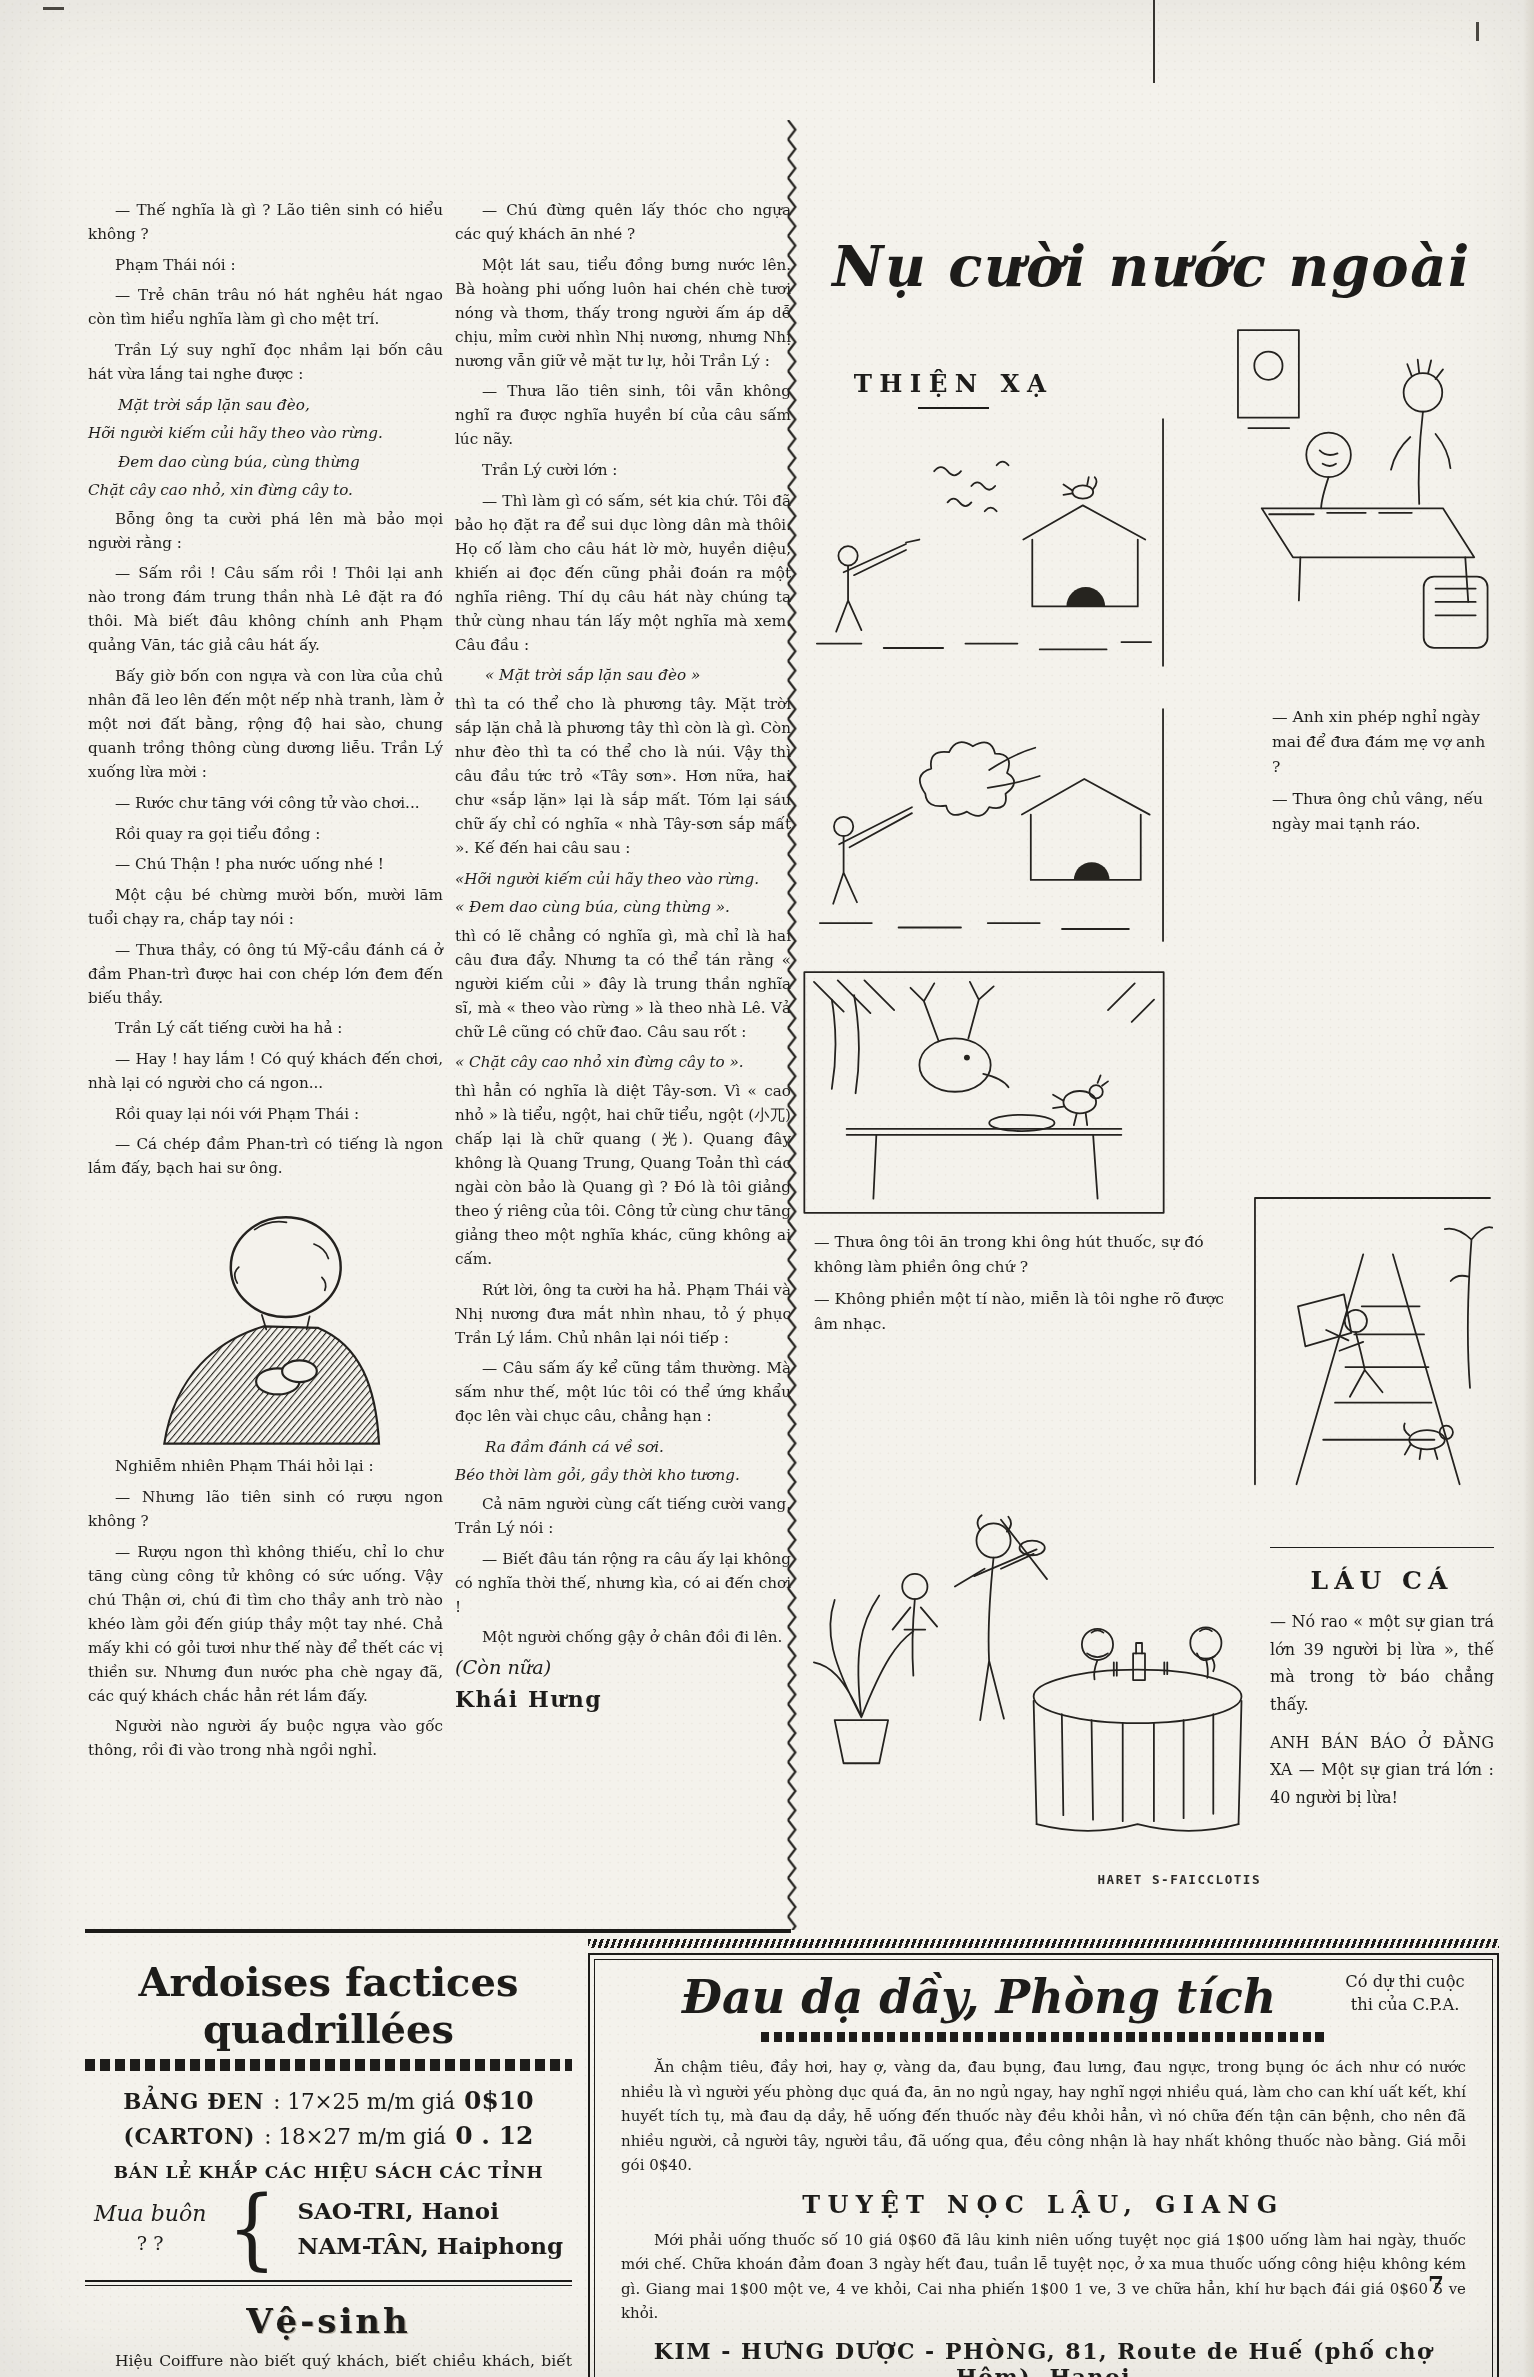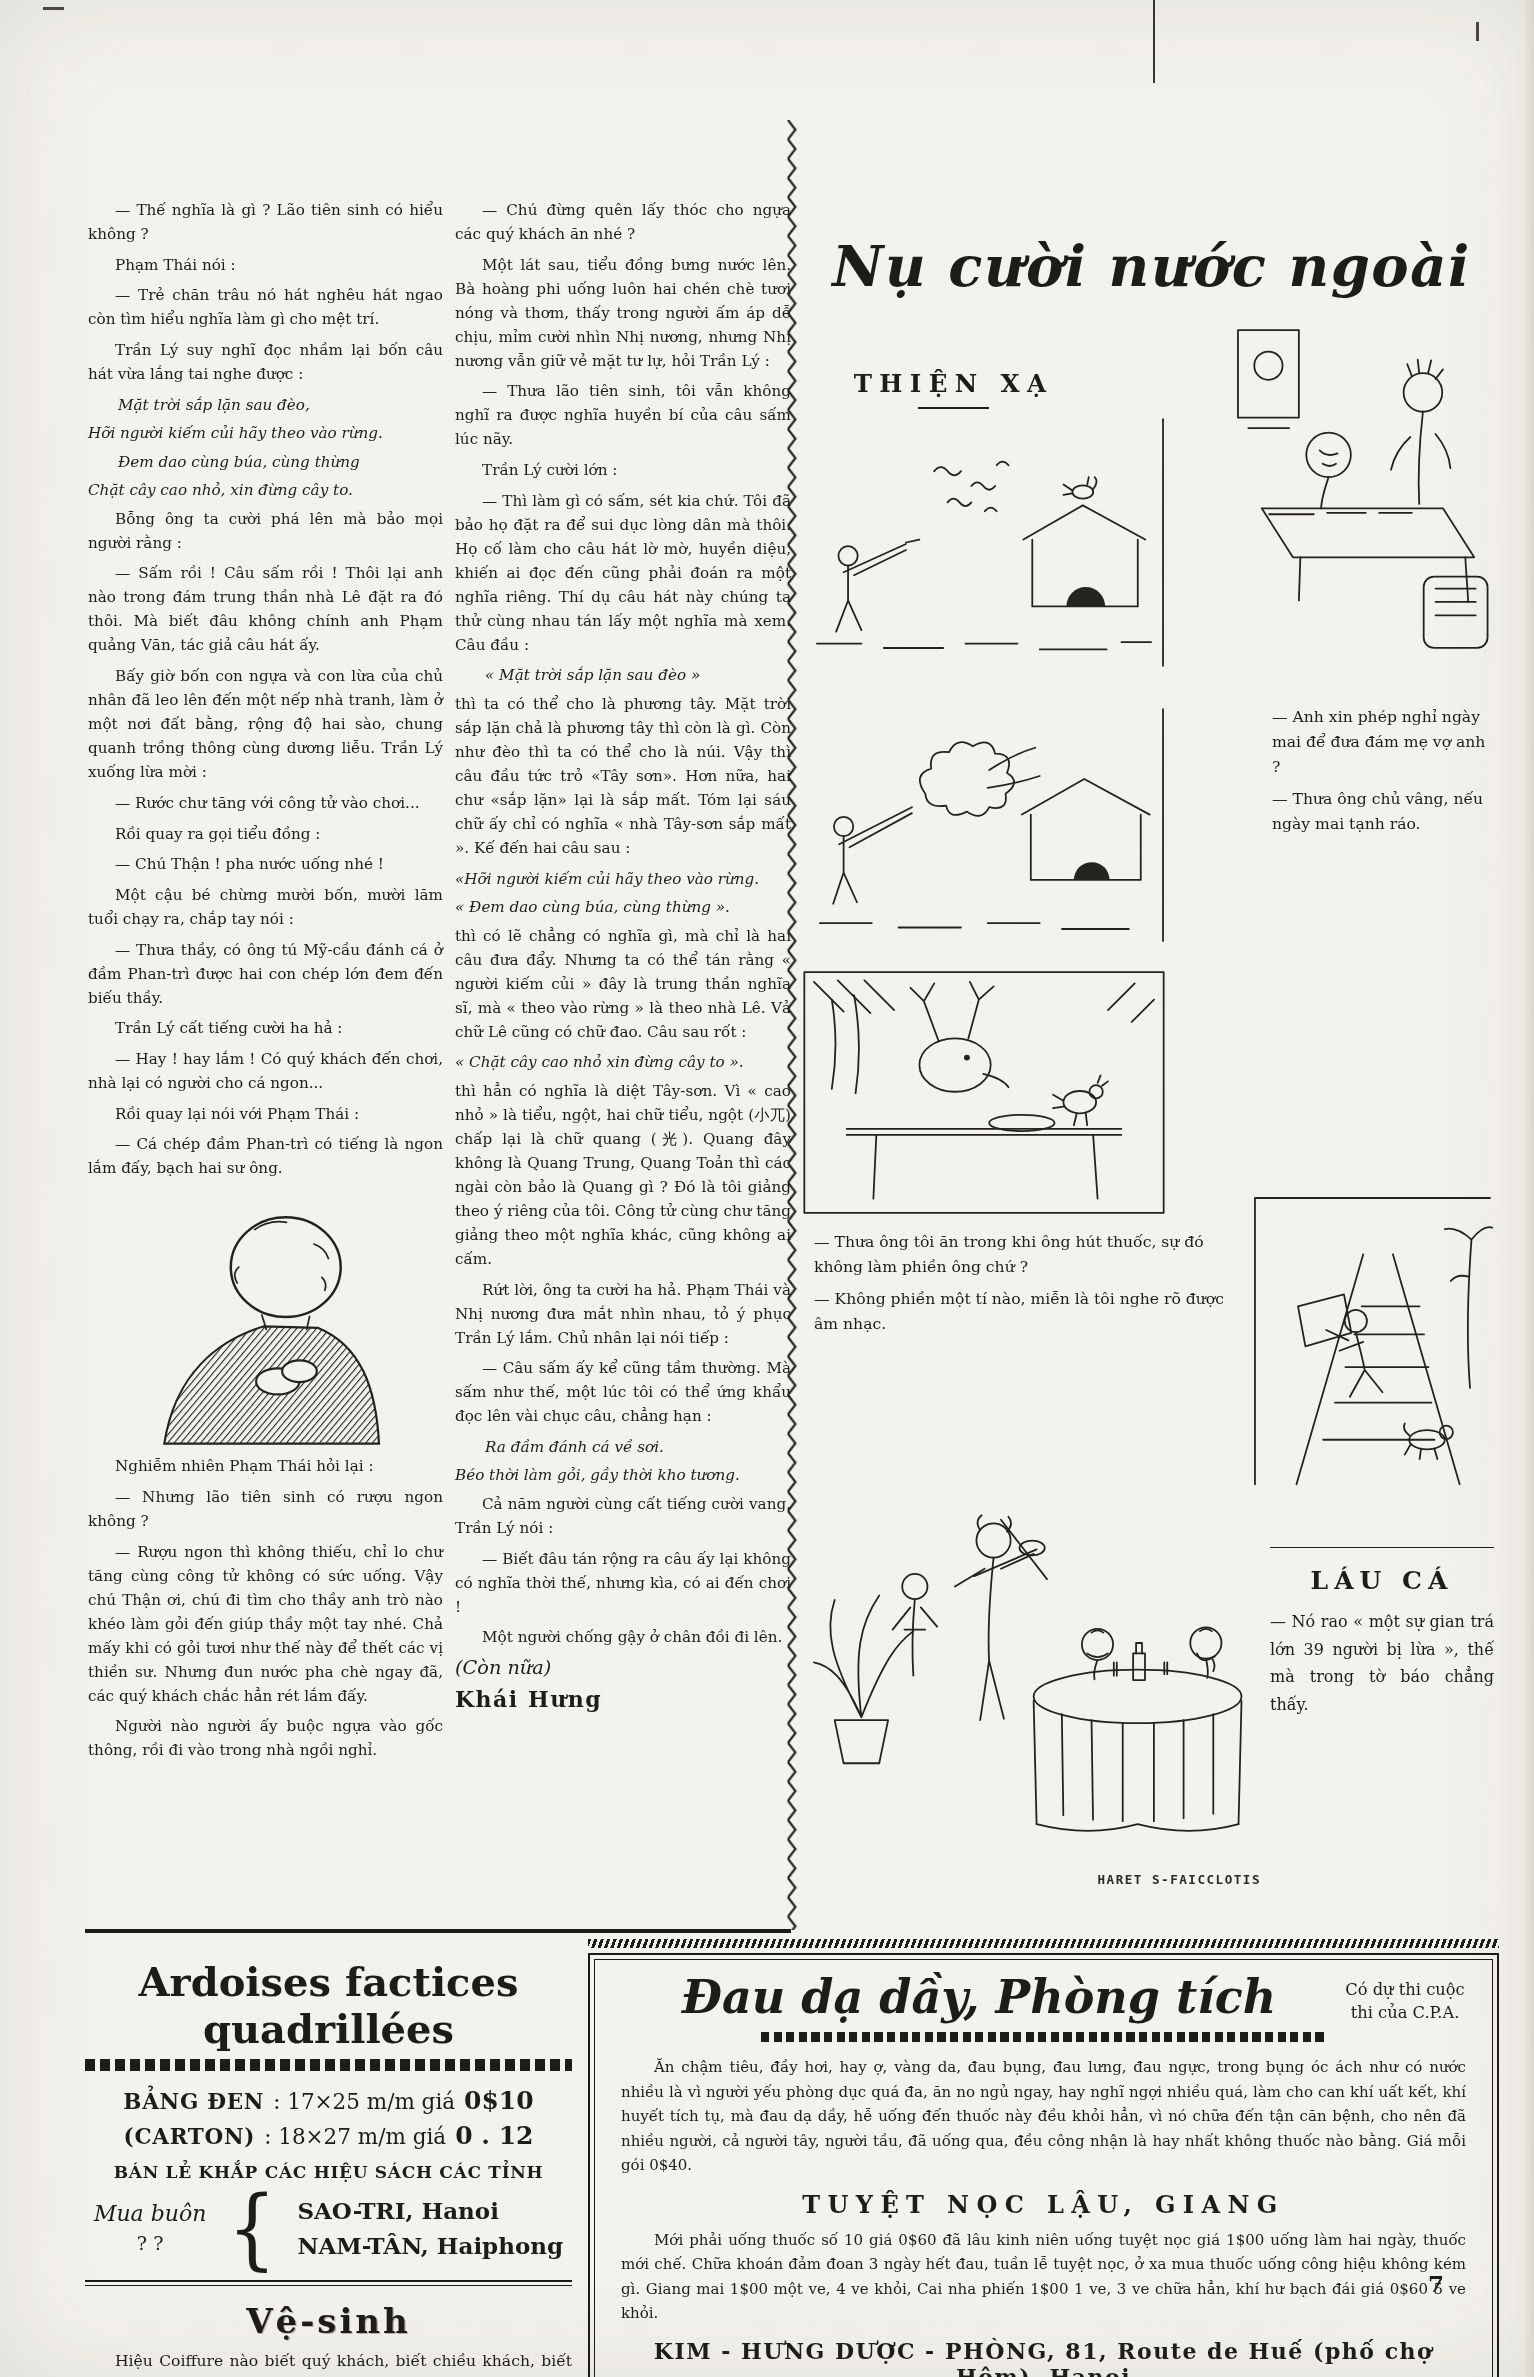--- a/index.html
+++ b/index.html
@@ -65,21 +65,21 @@
   .wholesale .sellers{font-weight:bold;font-size:23px;line-height:1.55;}
   .dbl-rule{margin-top:16.3px;height:3px;border-top:2.2px solid #1c1b19;border-bottom:0.7px solid #1c1b19;}
   .vesinh-title{text-align:center;font-size:34px;font-weight:bold;letter-spacing:3px;margin:15px 0 7.4px;
     text-shadow:1.1px 1.1px 0 #b9b3a7;}
   .vesinh-body{font-size:15.6px;line-height:25px;text-align:justify;text-indent:30px;margin:0;}
 
   .ad-right{position:absolute;left:588px;top:1939px;width:911px;}
   .hatchbar{height:9px;background:repeating-linear-gradient(110deg,#1d1c1a 0 3px,transparent 3px 6px);margin-bottom:5.2px;}
   .frame{position:relative;border:2.2px solid #1c1b19;padding:15px 25px 16.3px;}
   .frame::after{content:"";position:absolute;inset:3.7px;border:1.5px solid #1c1b19;pointer-events:none;}
-  .ad-right .head{display:flex;align-items:flex-end;gap:4px;padding:0 4.5px;}
+  .ad-right .head{display:flex;align-items:flex-start;gap:4px;padding:0 4.5px;}
   .ad-right .title{flex:1;text-align:center;font-size:46px;font-style:italic;font-weight:bold;margin:0;}
   .ad-right .side-note{width:125px;font-size:16.3px;line-height:23px;text-align:center;}
   .ad-right .blocks{width:66%;margin:7.4px auto 13.4px;height:10.4px;
     background:repeating-linear-gradient(90deg,#1d1c1a 0 8.2px,transparent 8.2px 12.6px);}
   .ad-right .body{font-size:15px;line-height:24.5px;text-align:justify;text-indent:33px;margin:0 6px;}
   .ad-right .subhead{text-align:center;font-size:24px;font-weight:bold;letter-spacing:7.4px;margin:12px 0 9px;}
   .ad-right .footer{text-align:center;font-size:22px;font-weight:bold;letter-spacing:1.5px;margin-top:12px;}
   .page-number{position:absolute;left:1428px;top:2270px;font-size:23px;font-weight:bold;}
   svg{display:block;}
   .ink{stroke:#24221f;fill:none;stroke-width:2.4;stroke-linecap:round;stroke-linejoin:round;}
@@ -283,20 +283,21 @@
     <path class="ink" d="M532 330 q6 16 24 4 M536 300 q8 -6 16 0 M552 336 q6 10 2 18"></path>
     <path class="ink" d="M398 339 q-6 16 -4 26 M544 337 q4 16 2 26"></path>
     <rect x="446" y="330" width="16" height="36" class="ink"></rect>
     <path class="ink" d="M450 330 L450 316 L458 316 L458 330"></path>
     <path class="ink" d="M420 360 l0 -18 M424 360 l0 -18 M488 358 l0 -16 M492 358 l0 -16"></path>
   </svg>
 
   <div class="lau-ca">
     <h3>LÁU CÁ</h3>
     <p>— Nó rao « một sự gian trá lớn 39 người bị lừa », thế mà trong tờ báo chẳng thấy.</p>
+    <p>ANH BÁN BÁO Ở ĐẰNG XA — Một sự gian trá lớn : 40 người bị lừa!</p>
   </div>
 
   <div class="signature">HARET S-FAICCLOTIS</div>
 
   <div class="story-rule"></div>
 
   <div class="ad-left">
     <h2 class="title">Ardoises factices quadrillées</h2>
     <div class="blocks"></div>
     <div class="price-row">

